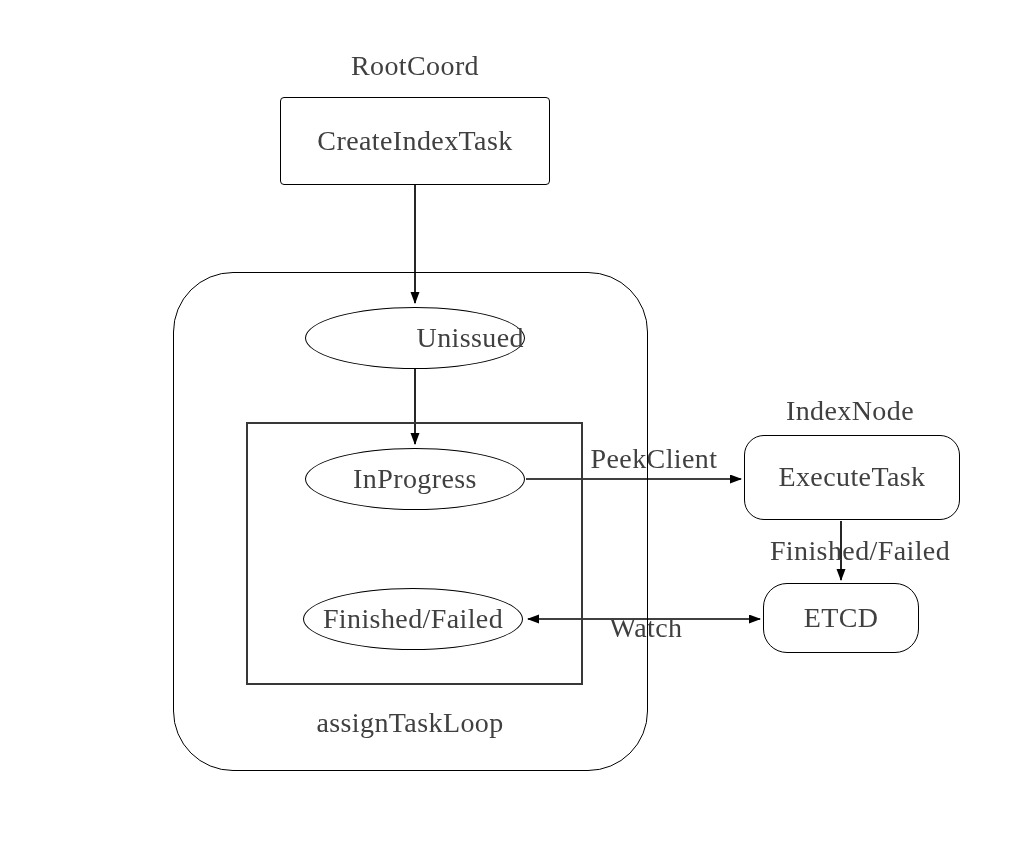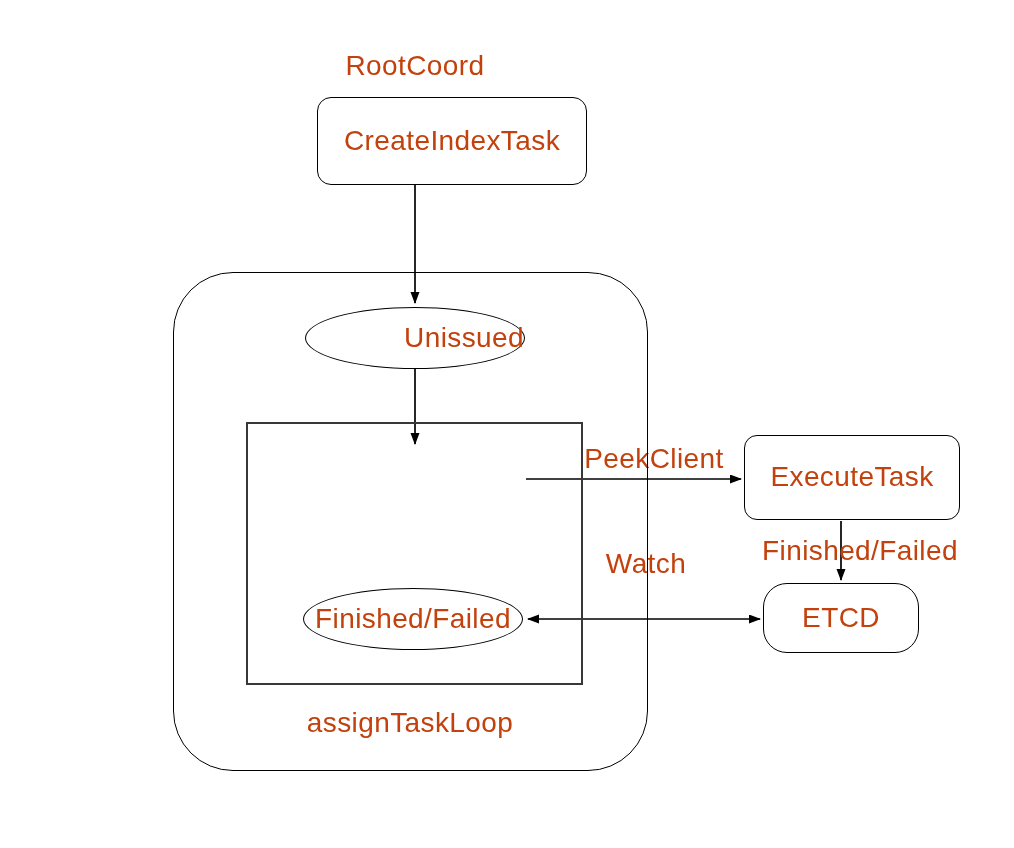--- a/index.html
+++ b/index.html
@@ -5,22 +5,22 @@
   html, body {
     margin: 0;
     padding: 0;
     background: #ffffff;
   }
   .canvas {
     position: relative;
     width: 1014px;
     height: 848px;
     background: #ffffff;
-    font-family: Liberation Sans, sans-serif;
-    color: #c2410c;
+    font-family: Liberation Serif, serif;
+    color: #404040;
     overflow: hidden;
   }
   .arrow-layer {
     position: absolute;
     left: 0; top: 0;
     width: 1014px; height: 848px;
     pointer-events: none;
   }
   .node, .lbl {
     position: absolute;
@@ -76,55 +76,61 @@
     <line x1="526" y1="479" x2="741" y2="479" stroke="#000000" stroke-width="1.7" marker-end="url(#arr)"></line>
     <line x1="841" y1="521" x2="841" y2="580" stroke="#000000" stroke-width="1.7" marker-end="url(#arr)"></line>
     <line x1="528" y1="619" x2="760" y2="619" stroke="#000000" stroke-width="1.7" marker-start="url(#arrStart)" marker-end="url(#arr)"></line>
   </svg>
 
   <div class="lbl" style="left:315px; top:50px; width:200px; height:32px;">
     <span>RootCoord</span>
   </div>
 
 
+  <div class="lbl" style="left:760px; top:395px; width:180px; height:32px;">
+    <span>IndexNode</span>
+  </div>
 
   <div class="lbl" style="left:564px; top:444px; width:180px; height:30px;">
     <span>PeekClient</span>
   </div>
 
   <div class="lbl" style="left:300px; top:707px; width:220px; height:32px;">
     <span>assignTaskLoop</span>
   </div>
 
   <div class="lbl" style="left:750px; top:535px; width:220px; height:32px;">
     <span>Finished/Failed</span>
   </div>
 
-  <div class="lbl" style="left:586px; top:548px; width:120px; height:32px;">
+  <div class="lbl" style="left:586px; top:612px; width:120px; height:32px;">
     <span>Watch</span>
   </div>
 
   <div class="container-big" style="left:173px; top:272px; width:475px; height:499px;"></div>
 
   <div class="container-inner" style="left:246px; top:422px; width:337px; height:263px;"></div>
 
-  <div class="node box" style="left:280px; top:97px; width:270px; height:88px; border-radius:14px;margin-left:37px;">
+  <div class="node box" style="left:280px; top:97px; width:270px; height:88px; border-radius:4px;">
     <span>CreateIndexTask</span>
   </div>
 
   <div class="node ellipse" style="left:305px; top:307px; width:220px; height:62px;justify-content:flex-end;">
     <span>Unissued</span>
   </div>
 
+  <div class="node ellipse" style="left:305px; top:448px; width:220px; height:62px;">
+    <span>InProgress</span>
+  </div>
 
   <div class="node ellipse" style="left:303px; top:588px; width:220px; height:62px;">
     <span>Finished/Failed</span>
   </div>
 
-  <div class="node box" style="left:744px; top:435px; width:216px; height:85px; border-radius:13px;">
+  <div class="node box" style="left:744px; top:435px; width:216px; height:85px; border-radius:20px;">
     <span>ExecuteTask</span>
   </div>
 
   <div class="node box" style="left:763px; top:583px; width:156px; height:70px; border-radius:24px;">
     <span>ETCD</span>
   </div>
 
 </div>
 
 </body></html>

